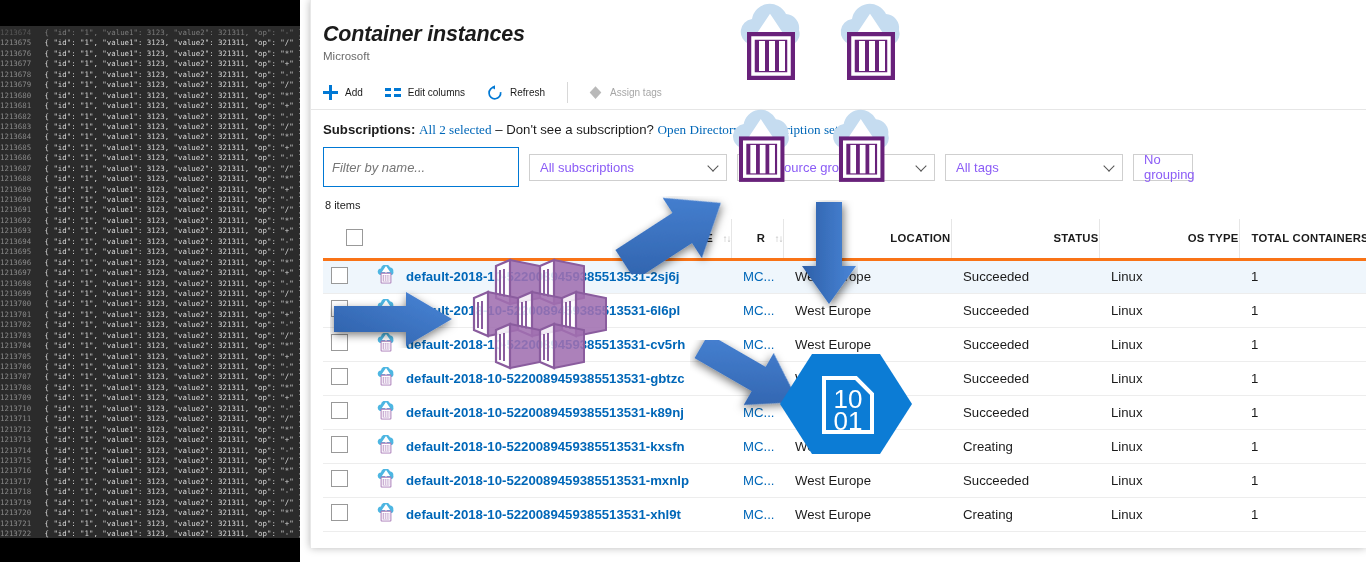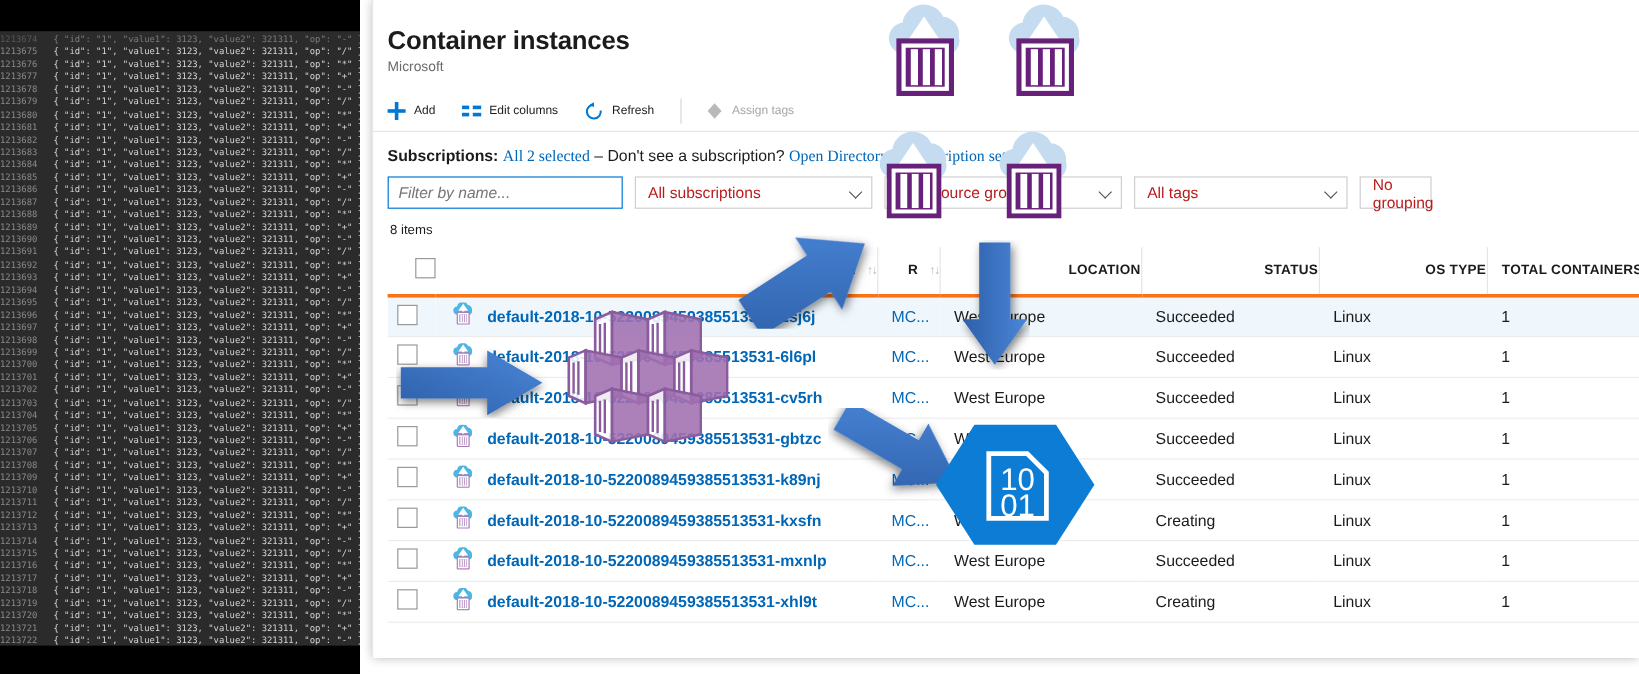--- a/index.html
+++ b/index.html
@@ -46,21 +46,21 @@
   }
   .portal-shadow {
     position:absolute; left:310px; top:0; width:1056px; height:548px;
     box-shadow: 0 0 8px rgba(0,0,0,.28);
     pointer-events:none;
   }
 
   .hdr { padding: 22px 0 0 12px; }
   .hdr h1 {
     margin: 0; font-size: 21.5px; font-weight: 600;
-    color: #1b1b1b; letter-spacing: -.2px;
+    color: #1b1b1b; letter-spacing: -.2px; font-style: italic;
   }
   .hdr .sub {
     margin-top: 3px; font-size: 11.5px; color: #6b6b6b;
   }
 
   .toolbar {
     display: flex; align-items: center;
     margin-top: 14px; padding: 0 0 0 12px;
     height: 34px;
     border-bottom: 1px solid #e6e6e6;
@@ -92,32 +92,32 @@
     padding: 12px 0 0 12px; font-size: 13.2px; color: #1b1b1b;
   }
   .subsline b { font-weight: 700; }
   .subsline a { color: #0067b8; text-decoration: none; cursor: pointer; font-family: Liberation Serif, serif; }
 
   .filters {
     display:flex; align-items:center; gap: 10px;
     padding: 9px 0 0 12px;
   }
   .fl-input {
-    width: 196px; height: 27px;
+    width: 196px; height: 40px;
     border: 1px solid #0078d4; background:#fff;
     font-size: 13px; padding: 0 8px;
     font-style: italic; color:#767676;
     font-family:"Liberation Sans", sans-serif;
     outline:none;
   }
   .fl-input::placeholder { color:#767676; font-style: italic; }
   .fl-sel {
     position: relative;
     height: 27px; border: 1px solid #cfcfcf; background:#fff;
-    font-size: 13px; color:#b91c1c;
+    font-size: 13px; color:#8b5cf6;
     display:flex; align-items:center; padding: 0 10px;
     cursor: pointer;
   }
   .fl-sel .chev {
     position:absolute; right: 9px; top: 50%;
     width:8px; height:8px; margin-top:-5px;
     border-right:1.4px solid #555; border-bottom:1.4px solid #555;
     transform: rotate(45deg);
   }
   .w-subs { width: 198px; } .w-rg { width: 198px; }

